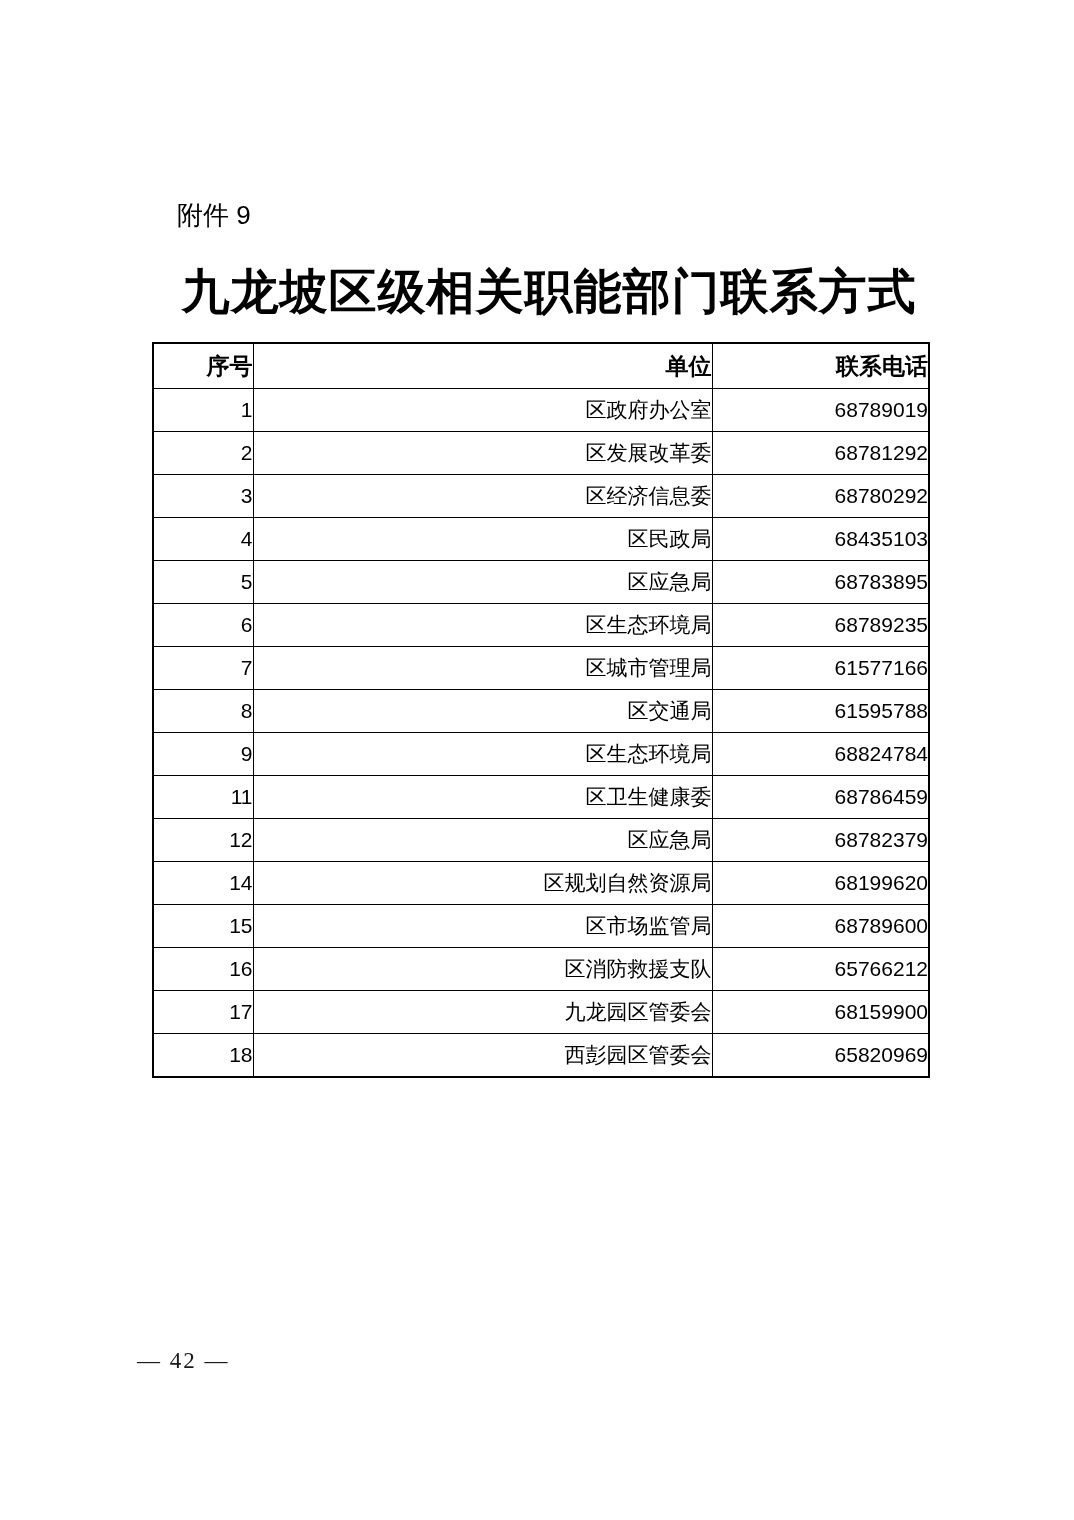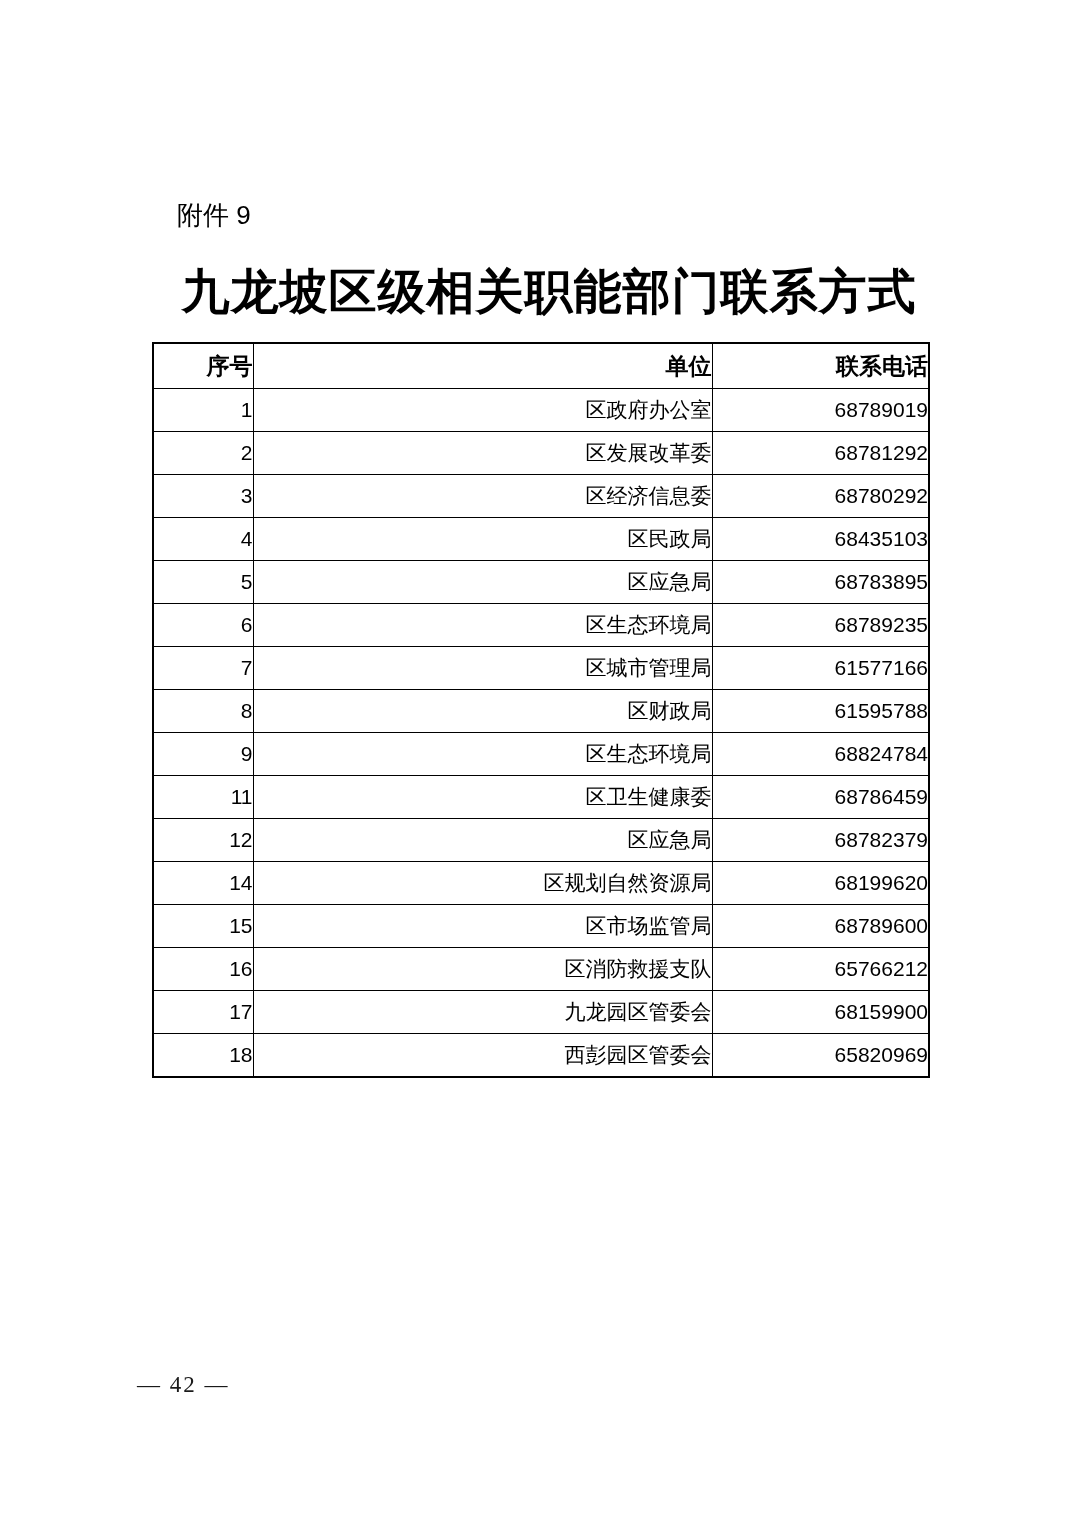--- a/index.html
+++ b/index.html
@@ -69,21 +69,20 @@
   col.col-unit  { width: 459px; }
   col.col-phone { width: 217px; }
   .page-number {
     position: absolute;
     left: 137px;
     top: 1348px;
     font-family: "Liberation Serif", serif;
     font-size: 23px;
     color: #1a1a1a;
     letter-spacing: 2px;
-    margin-top: 24px;
   }
 </style>
 </head>
 <body>
 
 <div class="page">
 
   <div class="attachment-label">附件 9</div>
 
   <h1 class="doc-title">九龙坡区级相关职能部门联系方式</h1>
@@ -132,21 +131,21 @@
           <td>区生态环境局</td>
           <td>68789235</td>
         </tr>
         <tr>
           <td>7</td>
           <td>区城市管理局</td>
           <td>61577166</td>
         </tr>
         <tr>
           <td>8</td>
-          <td>区财政局</td>
+          <td>区交通局</td>
           <td>61595788</td>
         </tr>
         <tr>
           <td>9</td>
           <td>区生态环境局</td>
           <td>68824784</td>
         </tr>
         <tr>
           <td>11</td>
           <td>区卫生健康委</td>

